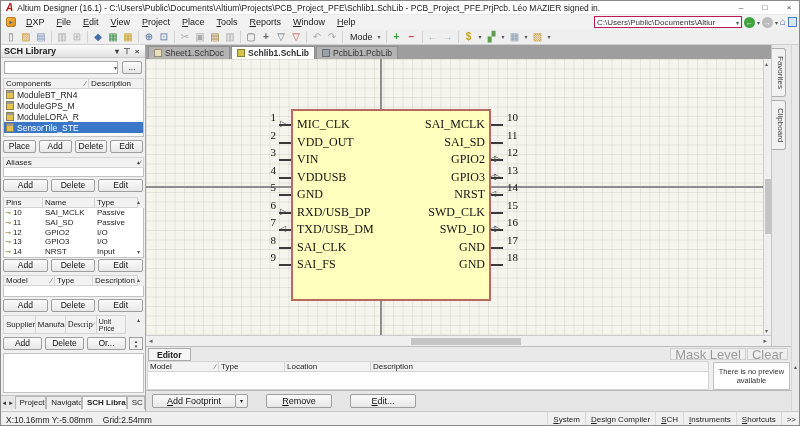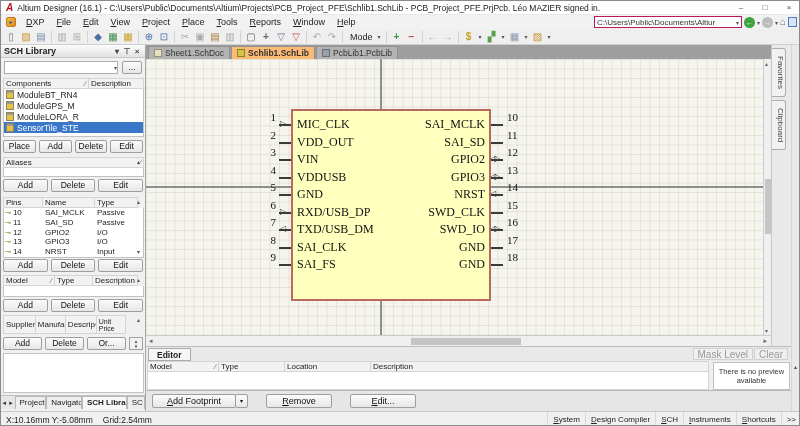--- a/index.html
+++ b/index.html
@@ -78,21 +78,21 @@
   .ptab-arrow{width:9px;text-align:center;font-size:7px;color:#333;line-height:13px;}
   .ptab{height:13px;line-height:12px;padding:0 4px;border:1px solid #B8B8B8;border-bottom:none;background:#EDEDED;
         white-space:nowrap;overflow:hidden;}
   .ptab.active{background:#F8F8F8;font-weight:bold;}
 
   
   .doctabs{left:145px;top:44px;width:645px;height:14px;background:#9E9E9E;display:flex;align-items:flex-end;
            padding-left:2px;gap:1px;}
   .dtab{height:13px;padding:0 5px;font-size:8.5px;display:flex;align-items:center;gap:3px;background:#B3B3B3;
         color:#333;border:1px solid #8F8F8F;border-bottom:none;white-space:nowrap;}
-  .dtab.active{background:#fdba74;font-weight:bold;}
+  .dtab.active{background:#ffffff;font-weight:bold;}
   .dtab-icon{width:8px;height:8px;flex:none;}
   .sheet-icon{background:#EADFBC;border:1px solid #99906E;}
   .schlib-icon{background:#D8C24A;border:1px solid #7A8A2A;}
   .pcblib-icon{background:#9AA0A8;border:1px solid #666E78;}
   .tabs-more{margin-left:auto;margin-right:2px;width:12px;height:11px;background:#D9D9D9;border:1px solid #979797;
              font-size:6px;text-align:center;line-height:10px;color:#555;}
 
   
   .canvas{left:145px;top:58px;width:617px;height:276px;background:#F5F5EE;overflow:hidden;
           background-image:linear-gradient(rgba(140,140,120,0.16) 1px,transparent 1px),
@@ -118,21 +118,21 @@
   .outerstrip{left:790px;top:44px;width:10px;height:366px;background:#E9E9E9;border-left:1px solid #D5D5D5;
               font-size:6px;color:#555;text-align:center;}
 
   
   .bottom{left:145px;top:345px;width:645px;height:65px;background:#EFEFEF;}
   .editorbar{left:0;top:0;width:645px;height:15px;background:#E9E9E9;border-top:1px solid #BDBDBD;
              display:flex;align-items:center;}
   .editor-tab{height:13px;margin-left:2px;padding:0 8px;background:#F6F6F6;border:1px solid #ABABAB;
               font-size:8.5px;font-weight:bold;line-height:12px;}
   .mask-group{margin-left:auto;display:flex;gap:1px;padding-right:3px;}
-  .maskbtn{color:#9A9A9A;font-size:10px;border:1px solid #D0D0D0;background:#EFEFEF;padding:0 4px;height:12px;line-height:11px;}
+  .maskbtn{color:#9A9A9A;font-size:13px;border:1px solid #D0D0D0;background:#EFEFEF;padding:0 4px;height:12px;line-height:11px;}
   .mtable-head{left:1px;top:15px;height:11px;}
   .mtable-body{left:1px;top:26px;width:562px;height:18px;background:#FFF;border:1px solid #D5D5D5;border-top:none;}
   .preview{left:567px;top:16px;width:77px;height:28px;background:#FFF;border:1px solid #C0C0C0;
            display:flex;align-items:center;justify-content:center;font-size:7.5px;color:#333;text-align:center;padding:2px;}
   .fpbar{left:0;top:44px;width:645px;height:21px;background:#E6E6E6;border-top:1px solid #B8B8B8;}
   .fpbtn{position:absolute;top:3px;height:14px;font-size:9px;line-height:12px;}
 
   
   .statusbar{left:0;top:410px;width:800px;height:16px;background:#F0F0F0;border-top:1px solid #C8C8C8;
              display:flex;align-items:center;font-size:8.5px;color:#222;}
@@ -344,21 +344,21 @@
         <span class="btn">Edit</span>
       </div>
 
     <div class="abs grid-head" id="supplier-head" style="left:2px;top:270px;width:123px;height:19px;">
         <span class="ghcell" style="width: 37px;">
           <span>Supplier</span>
         </span>
         <span class="ghcell" style="width: 34px;">
           <span>Manufactu</span>
         </span>
-        <span class="ghcell" style="width: 35px;">
+        <span class="ghcell" style="width: 35px; font-family: Liberation Serif, serif;">
           <span>Descrip</span>
           <span class="sort">∕</span>
         </span>
         <span class="ghcell" style="width: 33px; white-space: normal; line-height: 7px; font-size: 7px;">
           <span>Unit Price</span>
         </span>
       </div>
     <span class="scrmark" style="left:136px;top:272px;">▴</span>
     <div class="abs btn-row" id="supplier-btns" style="top:292px;width:140px;">
         <span class="btn">Add</span>

